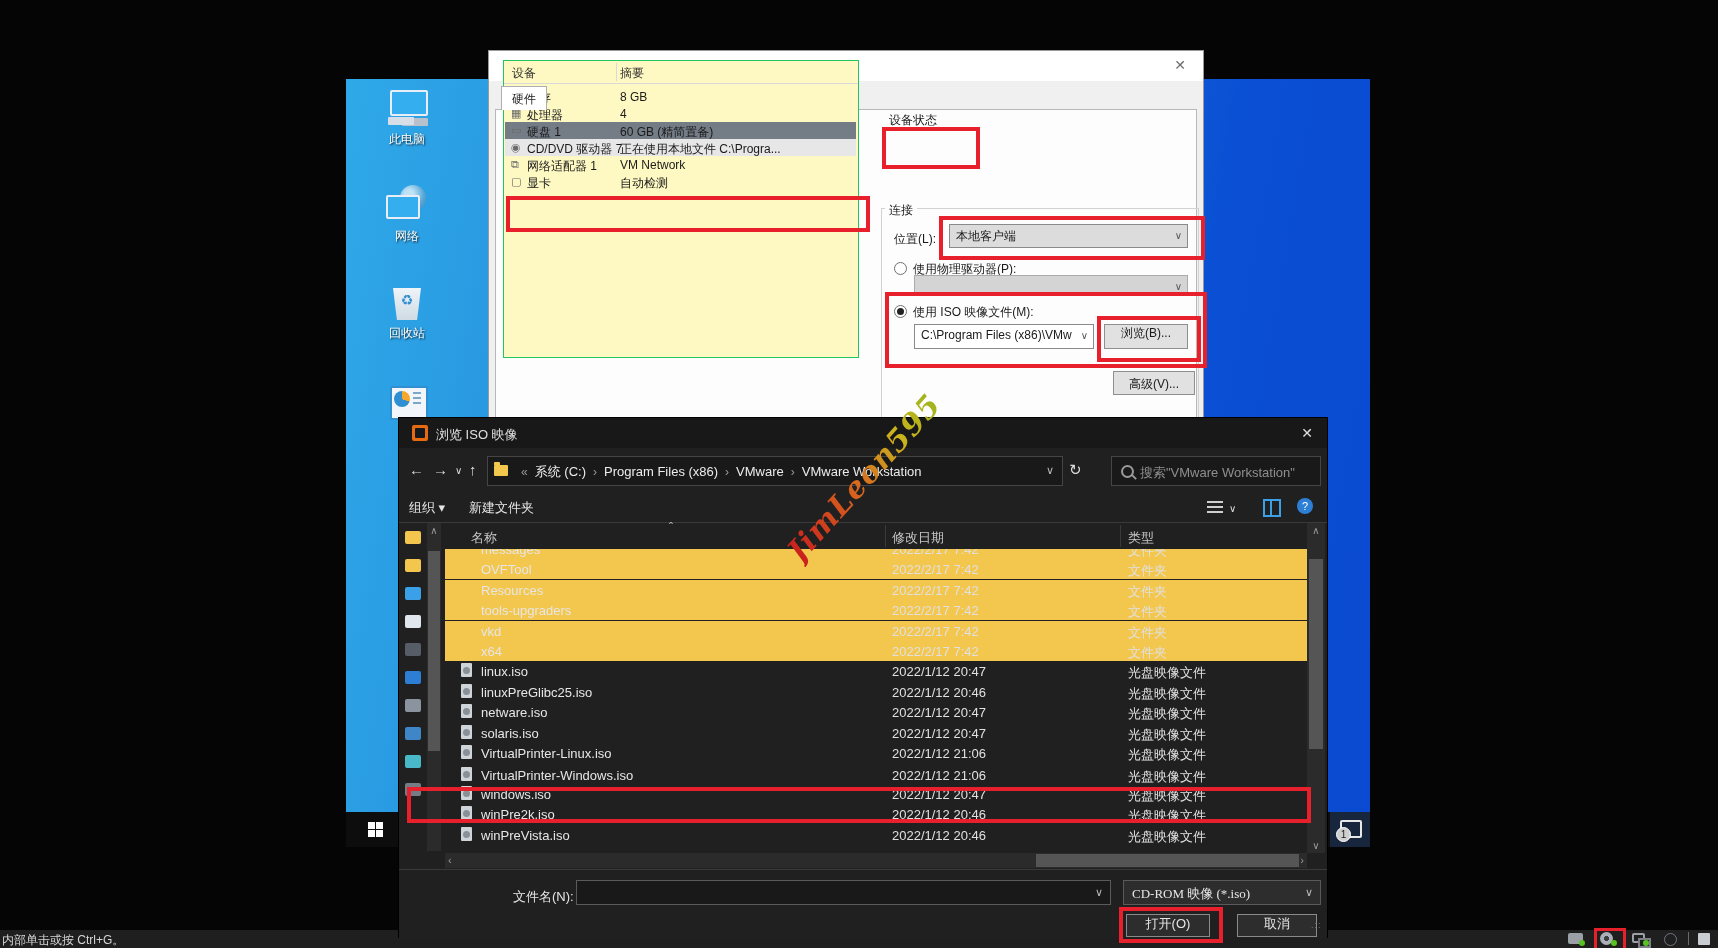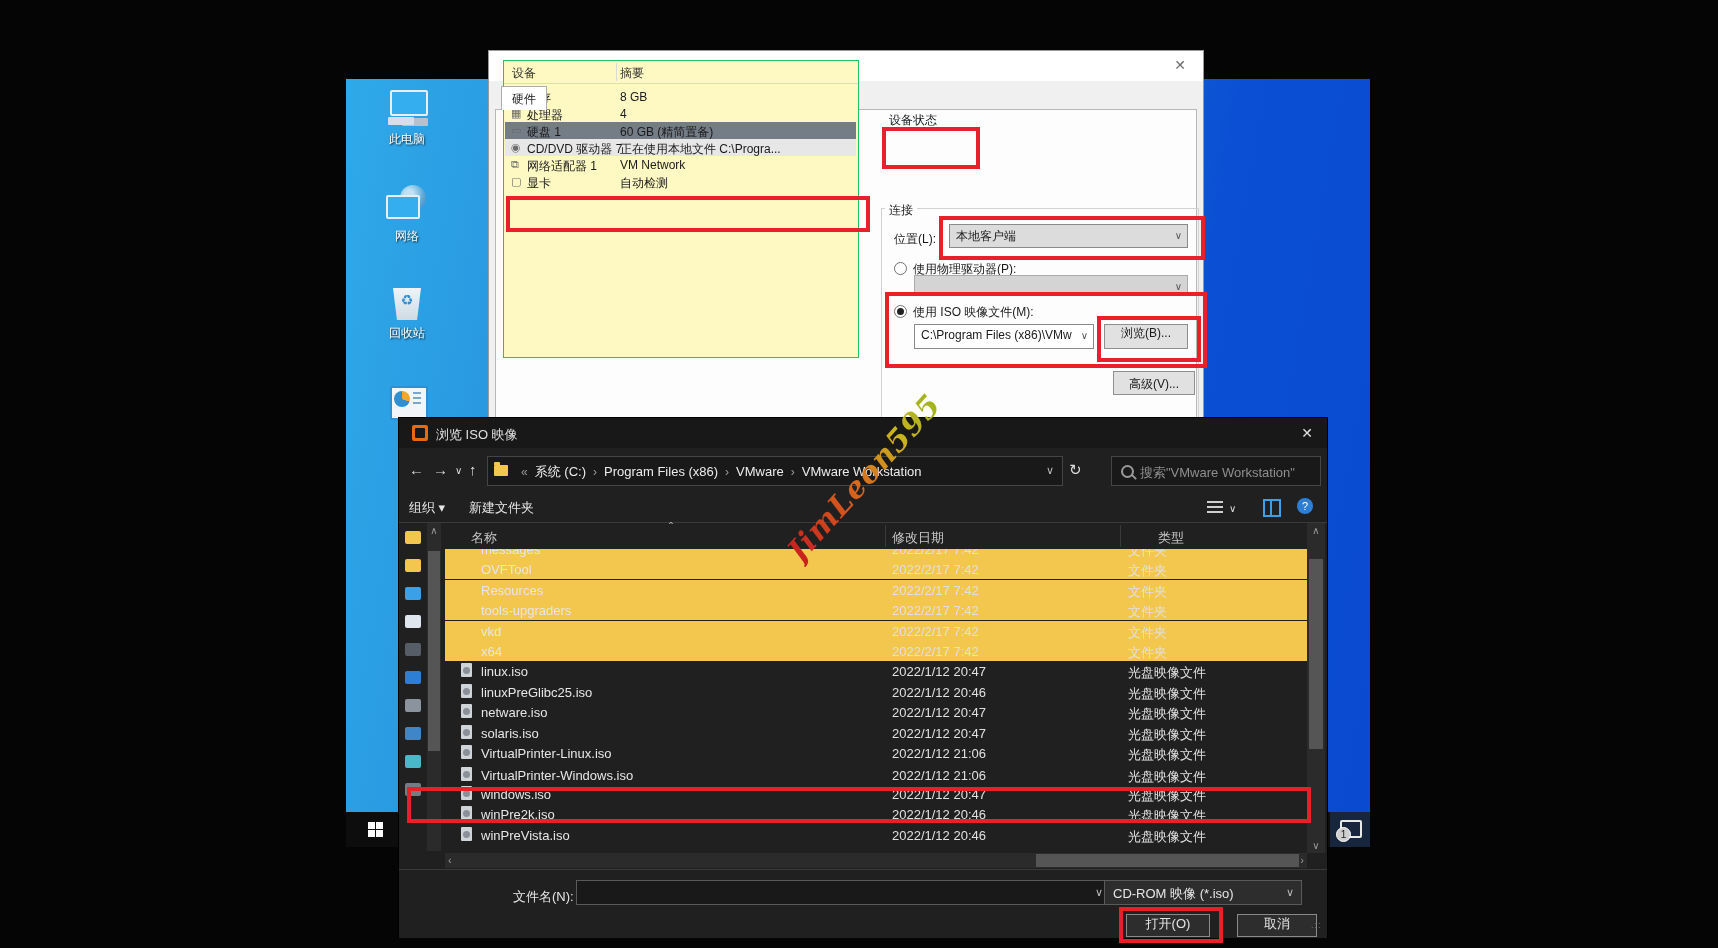--- a/index.html
+++ b/index.html
@@ -142,21 +142,21 @@
 
   .hsb{position:absolute;left:46px;top:435px;width:862px;height:15px;background:#2b2b2b;}
   .hsb .thumb{position:absolute;left:591px;top:1px;width:263px;height:13px;background:#555;}
   .hsb .a{position:absolute;top:1px;color:#9a9a9a;font-size:11px;}
 
   
   .botbar{position:absolute;left:0;top:451px;width:100%;height:68px;background:#202020;border-top:1px solid #3a3a3a;}
   .fnlabel{position:absolute;left:114px;top:18px;}
   .fninput{position:absolute;left:177px;top:10px;width:535px;height:25px;background:#191919;border:1px solid #5a5a5a;box-sizing:border-box;}
   .fninput .car{position:absolute;right:7px;top:5px;color:#bbb;font-size:11px;}
-  .ftype{position:absolute;left:705px;top:10px;width:198px;height:25px;background:#2d2d2d;border:1px solid #5a5a5a;box-sizing:border-box;}
+  .ftype{position:absolute;left:724px;top:10px;width:198px;height:25px;background:#2d2d2d;border:1px solid #5a5a5a;box-sizing:border-box;font-family:Liberation Serif, serif;}
   .ftype .tx{position:absolute;left:8px;top:4px;}
   .ftype .car{position:absolute;right:7px;top:5px;color:#bbb;font-size:11px;}
   .dbtn{position:absolute;top:44px;height:23px;background:#2d2d2d;border:1px solid #8a8a8a;box-sizing:border-box;
         color:#e6e6e6;text-align:center;padding-top:0;}
   .grip{position:absolute;left:912px;top:50px;width:10px;height:10px;color:#777;font-size:9px;letter-spacing:1px;}
 
   
   #wm{left:758px;top:398px;width:230px;height:170px;z-index:90;pointer-events:none;}
   #wm .t{position:absolute;left:0;top:62px;transform:rotate(-48deg);transform-origin:50% 50%;
         font-family:"DejaVu Serif","Liberation Serif",serif;font-style:italic;font-weight:bold;font-size:30px;
@@ -372,21 +372,21 @@
       <span class="sbarrow" style="top:2px;">∧</span>
       <div class="thumb" style="top:28px;width:12px;height:200px;"></div>
     </div>
 
     <div class="colhead">
       <span class="h" style="left:26px;">名称</span>
       <span class="sort">ˆ</span>
       <span class="div" style="left:440px;"></span>
       <span class="h" style="left:447px;">修改日期</span>
       <span class="div" style="left:675px;"></span>
-      <span class="h" style="left:713px;">类型</span>
+      <span class="h" style="left:683px;">类型</span>
     </div>
 
     <div class="rows">
 
         <div class="frow folder n-folder clipped" style="top: -10px;">
           <span class="fico"></span>
           <span class="nm">messages</span>
           <span class="dt">2022/2/17 7:42</span>
           <span class="tp">文件夹</span>
         </div>
@@ -517,14 +517,37 @@
     </div>
 
     <div class="rf" style="left:8px;top:369px;width:896px;height:28px;"></div>
     <div class="rf" style="left:720px;top:489px;width:96px;height:28px;"></div>
   </div>
 
   <div id="wm" class="abs">
     <span class="t">JimLeon595</span>
   </div>
 
+  <div id="statusbar" class="abs">
+    <span class="hint">内部单击或按 Ctrl+G。</span>
+    <div class="sico" style="left:1566px;">
+        <span class="si-shape"></span>
+        <span class="gdot"></span>
+      </div>
+    <div class="sico si-cd" style="left:1598px;">
+        <span class="si-shape"></span>
+        <span class="gdot"></span>
+      </div>
+    <div class="sico si-net" style="left:1630px;">
+        <span class="si-shape"></span>
+        <span class="gdot"></span>
+      </div>
+    <div class="sico si-bt" style="left:1662px;">
+        <span class="si-shape"></span>
+      </div>
+    <span class="ssep" style="left:1688px;"></span>
+    <div class="sico si-note" style="left:1696px;">
+        <span class="si-shape"></span>
+      </div>
+    <div class="rf" style="left:1594px;top:-2px;width:26px;height:18px;border-width:3px;"></div>
+  </div>
 
 </div>
 
 </body></html>

